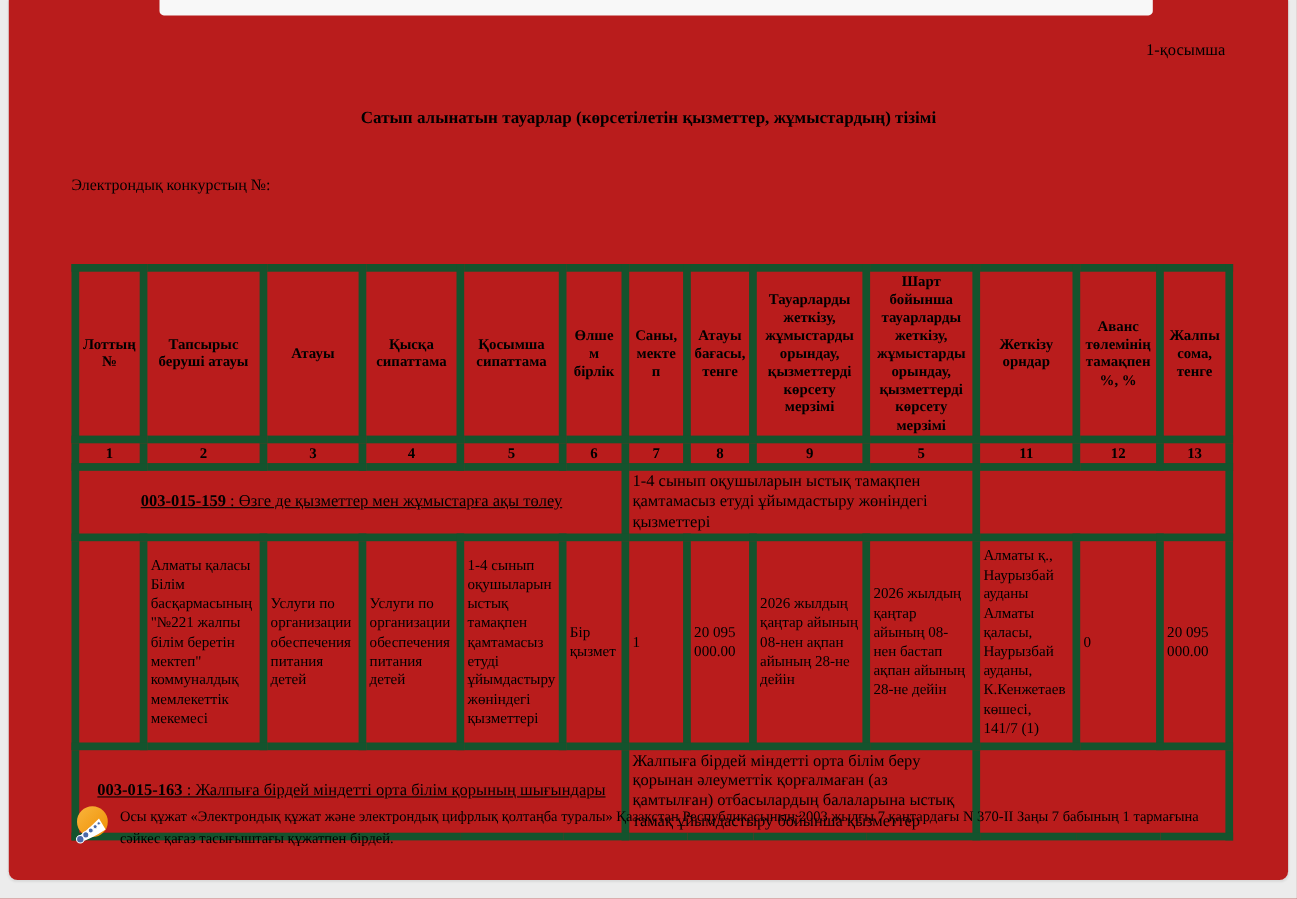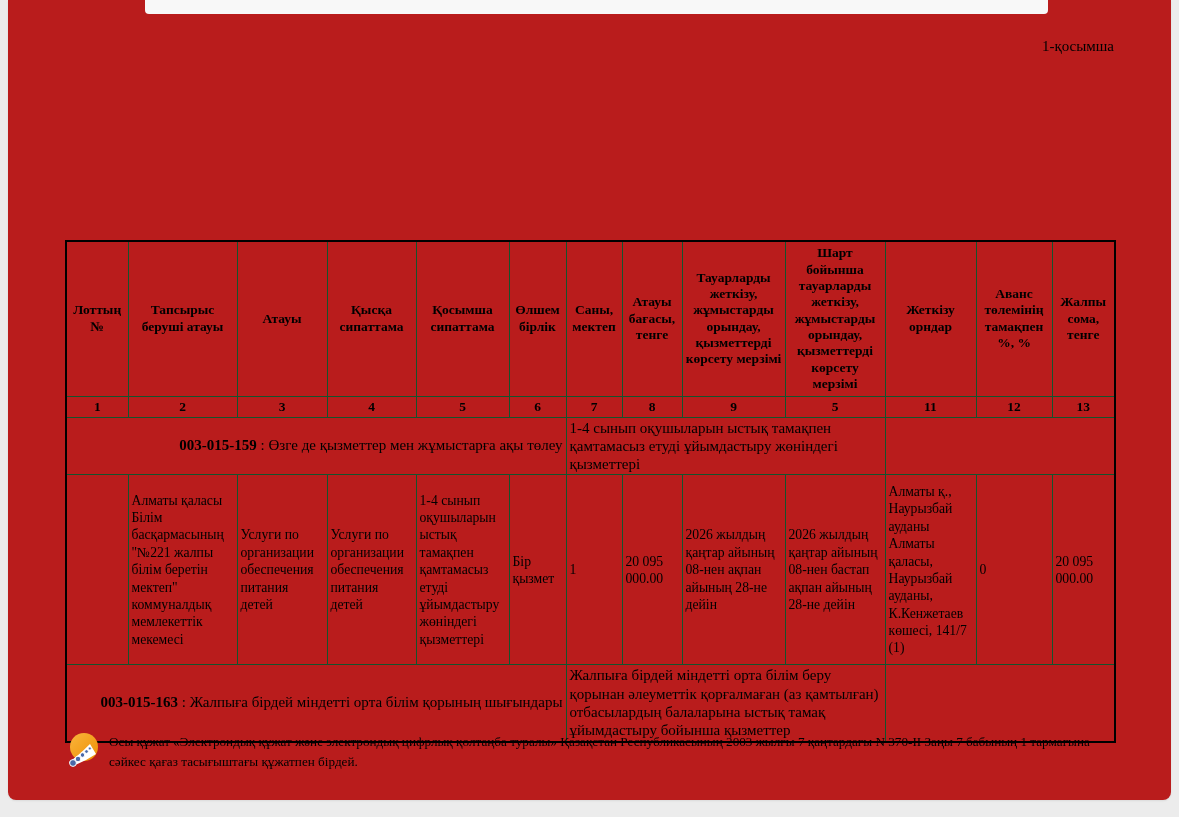--- a/index.html
+++ b/index.html
@@ -43,21 +43,21 @@
   }
   .doc-table {
     position: absolute;
     top: 240px; left: 57px;
     border-collapse: collapse;
     table-layout: fixed;
     width: 1049px;
     border: 2px solid #000;
   }
   .doc-table td, .doc-table th {
-    border: 1px solid #14532d;
+    border: 7px solid #14532d;
     padding: 1px 3px;
     overflow: hidden;
     word-wrap: break-word;
     margin-top: 32px;
   }
   .doc-table th {
     font-size: 13.5px;
     font-weight: bold;
     text-align: center;
     vertical-align: middle;
@@ -66,22 +66,23 @@
   }
   .num-row td {
     font-size: 13.5px;
     font-weight: bold;
     text-align: center;
     height: 21px;
   }
   .lot-row .lot-label {
     font-size: 15px;
     vertical-align: middle;
-    text-align: right;
+    text-align: center;
     padding-left: 5px;
+    text-decoration: underline;
   }
   .lot-row .lot-no { font-weight: bold; }
   .lot-row .lot-desc {
     font-size: 15px;
     line-height: 1.22;
     vertical-align: top;
     text-align: left;
   }
   .lot-row-1 td { height: 52px; }
   .lot-row-2 td { height: 66px; }
@@ -109,22 +110,24 @@
   }
 </style>
 </head>
 <body>
 
 <div class="page">
   <div class="top-shade"></div>
 
   <div class="appendix">1-қосымша</div>
 
+  <div class="doc-title">Сатып алынатын тауарлар (көрсетілетін қызметтер, жұмыстардың) тізімі</div>
 
   <div class="meta">
+    <div>Электрондық конкурстың №:</div>
   </div>
 
   <table class="doc-table">
     <colgroup>
       <col style="width:62px">
         <col style="width:109px">
         <col style="width:90px">
       <col style="width:89px">
         <col style="width:93px">
         <col style="width:57px">

